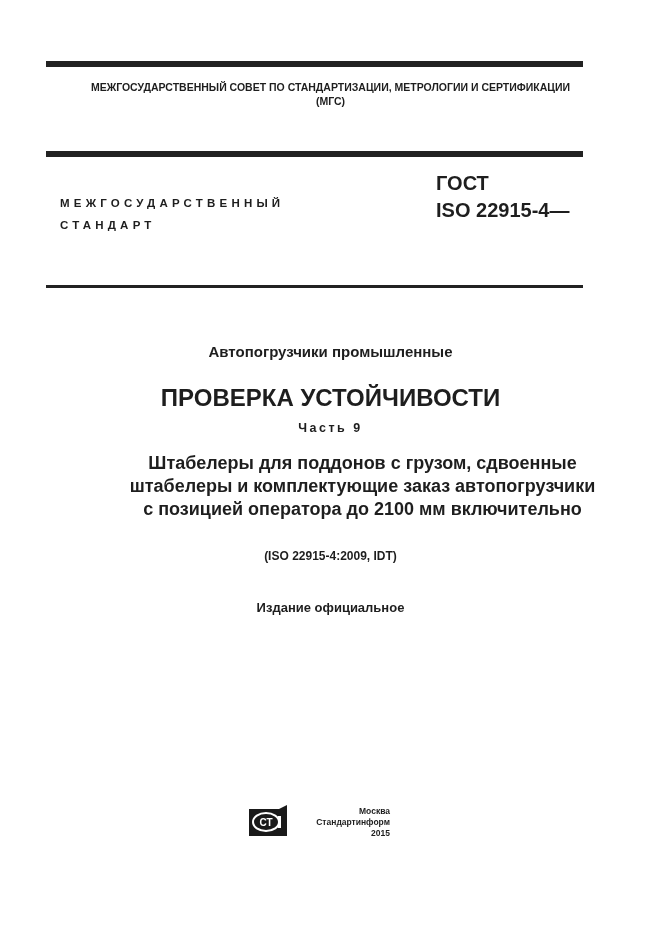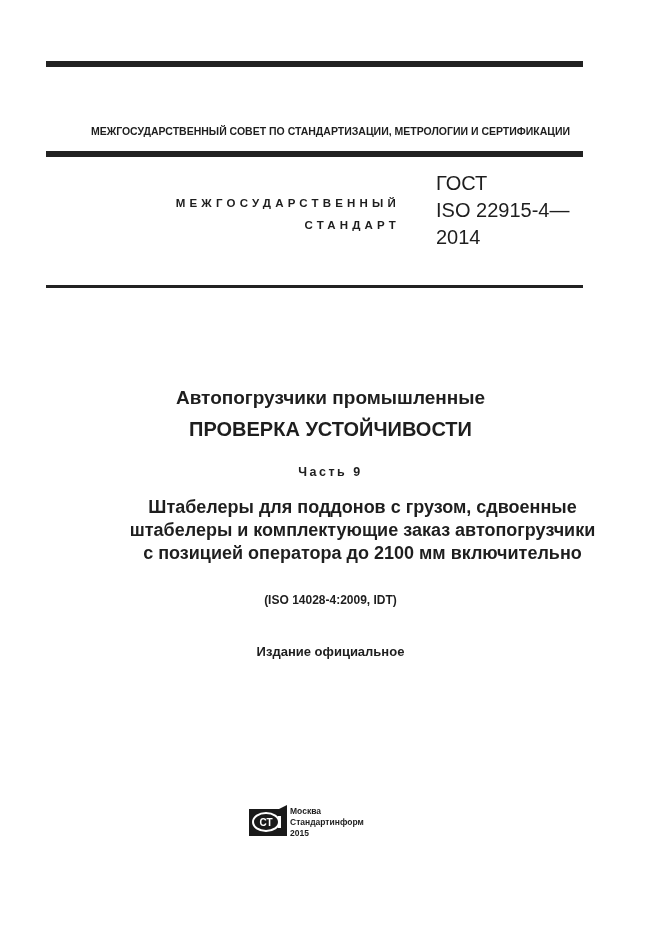--- a/index.html
+++ b/index.html
@@ -1,63 +1,63 @@
 <!DOCTYPE html>
 <html><head>
 <meta charset="utf-8">
 <style>
   html, body { margin: 0; padding: 0; background: #ffffff; }
   body { width: 661px; height: 935px; position: relative; overflow: hidden;
          font-family: "Liberation Sans", sans-serif; color: #1e1e1e; }
   .abs { position: absolute; }
   .rule { position: absolute; left: 46px; width: 537px; background: #222222; }
-  .center { position: absolute; left: 0; width: 661px; text-align: center; font-weight: bold; margin-top: 44px; }
+  .center { position: absolute; left: 0; width: 661px; text-align: center; font-weight: bold; }
   .council { font-size: 10.5px; line-height: 14px; }
   .spaced { letter-spacing: 4.2px; font-size: 11.5px; font-weight: bold; }
-  .gost { position: absolute; left: 436px; font-size: 20px; font-weight: normal; line-height: 27px; }
+  .gost { position: absolute; left: 436px; font-size: 20px; font-weight: bold; line-height: 27px; }
   .logo-box { position: absolute; left: 249px; top: 805px; width: 38px; height: 31px; }
-  .pub { position: absolute; left: 290px; width: 100px; text-align: left; font-size: 8.5px; font-weight: bold; line-height: 11px; }
+  .pub { position: absolute; left: 290px; width: 100px; text-align: right; font-size: 8.5px; font-weight: bold; line-height: 11px; }
 </style>
 </head>
 <body>
 
 <div class="rule" style="top:61px;height:6px;"></div>
 
 <div class="center council" style="top:80px;">
   <div>МЕЖГОСУДАРСТВЕННЫЙ СОВЕТ ПО СТАНДАРТИЗАЦИИ, МЕТРОЛОГИИ И СЕРТИФИКАЦИИ</div>
+  <div>(МГС)</div>
 </div>
 <div class="center council" style="top:112px;">
 </div>
 
 <div class="rule" style="top:151px;height:6px;"></div>
 
-<div class="abs spaced" style="left:60px;width:340px;top:192px;text-align:right;line-height:22px;">
+<div class="abs spaced" style="left:60px;width:340px;top:192px;text-align:left;line-height:22px;">
   <div>МЕЖГОСУДАРСТВЕННЫЙ</div>
   <div>СТАНДАРТ</div>
 </div>
 
 <div class="gost" style="top:170px;">
   <div>ГОСТ</div>
   <div>ISO 22915-4—</div>
-  <div>2014</div>
 </div>
 
 <div class="rule" style="top:285px;height:3px;"></div>
 
-<div class="center" style="top:343px;font-size:19px;">Автопогрузчики промышленные</div>
-<div class="center" style="top:374px;font-size:20px;">ПРОВЕРКА УСТОЙЧИВОСТИ</div>
+<div class="center" style="top:343px;font-size:15px;">Автопогрузчики промышленные</div>
+<div class="center" style="top:384px;font-size:24px;">ПРОВЕРКА УСТОЙЧИВОСТИ</div>
 <div class="center" style="top:421px;font-size:12.5px;letter-spacing:2.5px;">Часть 9</div>
 
 <div class="center" style="top:452px;font-size:18px;line-height:23px;padding-left:32px;">
   <div>Штабелеры для поддонов с грузом, сдвоенные</div>
   <div>штабелеры и комплектующие заказ автопогрузчики</div>
   <div>с позицией оператора до 2100 мм включительно</div>
 </div>
 
-<div class="center" style="top:549px;font-size:12px;">(ISO 14028-4:2009, IDT)</div>
+<div class="center" style="top:549px;font-size:12px;">(ISO 22915-4:2009, IDT)</div>
 <div class="center" style="top:600px;font-size:13px;">Издание официальное</div>
 
 <div class="logo-box">
   <svg width="38" height="31" viewBox="0 0 38 31">
     <polygon points="0,4 30,4 38,0 38,31 0,31" fill="#1a1a1a"></polygon>
     <ellipse cx="17" cy="17" rx="13" ry="9" fill="none" stroke="#ffffff" stroke-width="2"></ellipse>
     <text x="17" y="21" font-family="Liberation Sans, sans-serif" font-size="10" font-weight="bold" fill="#ffffff" text-anchor="middle">СТ</text>
     <rect x="29" y="11" width="3" height="12" fill="#ffffff"></rect>
   </svg>
 </div>

